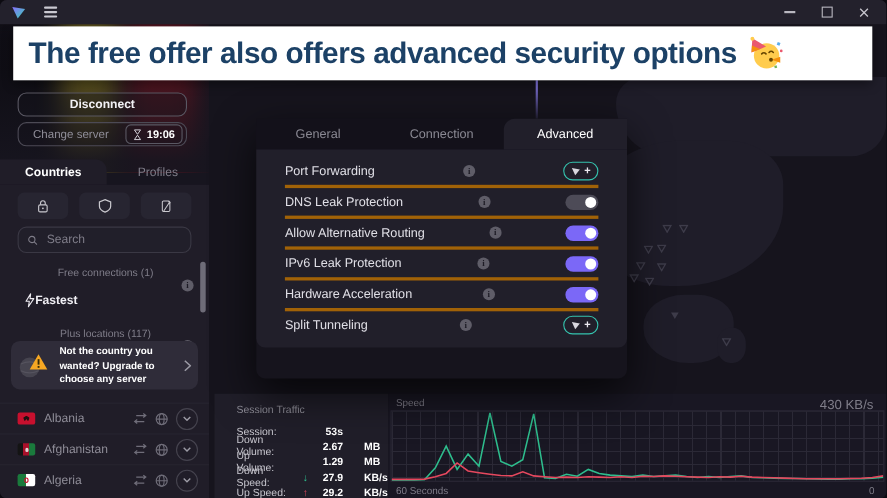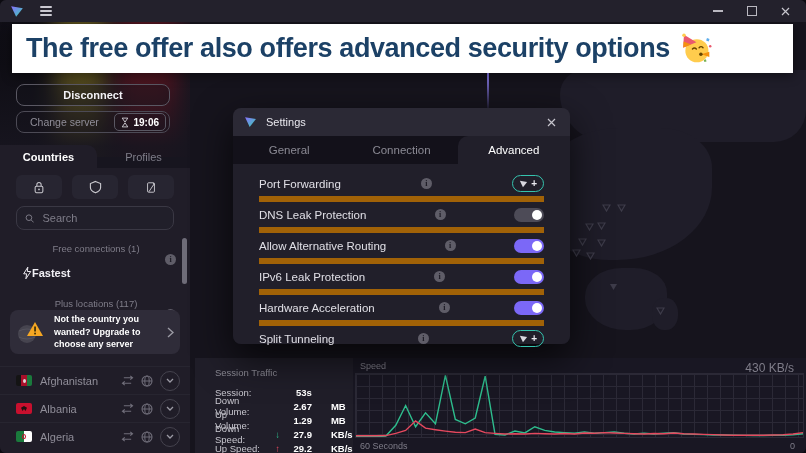--- a/index.html
+++ b/index.html
@@ -78,21 +78,21 @@
   .dialog{position:absolute;left:233px;top:108px;width:337px;height:236px;z-index:40;border-radius:8px;
           box-shadow:0 14px 38px rgba(0,0,0,.7);}
   .dlg-header{height:28px;background:#2b2935;border-radius:8px 8px 0 0;display:flex;align-items:center;
           padding:0 11px;gap:9px;box-sizing:border-box;}
   .dlg-title{color:#e9e8ee;font-size:11px;}
   .dlg-close{margin-left:auto;display:flex;cursor:pointer;padding:3px;}
   .dlg-tabs{height:28px;background:#13111a;display:flex;}
   .dtab{flex:1;display:flex;align-items:center;justify-content:center;font-size:11.5px;color:#8b8a94;cursor:pointer;}
   .dtab.active{background:#211f2a;color:#ffffff;border-radius:10px 0 0 0;}
   .dlg-body{height:180px;background:#211f2a;border-radius:0 0 8px 8px;padding:7px 26px 0;box-sizing:border-box;}
-  .srow{height:25px;display:flex;align-items:center;border-bottom:6px solid #a16207;gap:7px;}
+  .srow{height:25px;display:flex;align-items:center;border-bottom:3px solid #a16207;gap:7px;}
   .srow:last-child{border-bottom:none;}
   .slabel{color:#e0dfe6;font-size:11.5px;}
   .ctrl{margin-left:auto;display:flex;align-items:center;}
   .toggle{width:30px;height:14px;border-radius:7px;position:relative;cursor:pointer;}
   .toggle.purple{background:#7b68f7;}
   .toggle.gray{background:#4d4b57;}
   .knob{position:absolute;right:2px;top:2px;width:10px;height:10px;border-radius:50%;background:#ffffff;}
   .plusbadge{display:flex;align-items:center;gap:3px;border:1px solid #35c3ae;border-radius:9px;height:15px;
           padding:0 6px;color:#ecebf1;font-size:10px;font-weight:bold;cursor:pointer;}
   
@@ -284,42 +284,42 @@
           </svg>
         </span>
         <span class="up-text">Not the country you wanted? Upgrade to choose any server</span>
         <svg width="7" height="11" viewBox="0 0 7 11">
           <path d="M1 1 L6 5.5 L1 10" fill="none" stroke="#9b9aa4" stroke-width="1.4"></path>
         </svg>
       </div>
 
       <div class="clist">
         <div class="crow">
-          <span class="flag flag-af"></span>
-          <span class="cname">Afghanistan</span>
+          <span class="flag flag-al"></span>
+          <span class="cname">Albania</span>
           <span class="cicons">
             <svg width="13" height="11" viewBox="0 0 14 12">
               <path d="M3 3 H12 M10 1 L12.5 3 L10 5" fill="none" stroke="#6f6d79" stroke-width="1.2"></path>
               <path d="M11 9 H2 M4 7 L1.5 9 L4 11" fill="none" stroke="#6f6d79" stroke-width="1.2"></path>
             </svg>
             <svg width="12" height="12" viewBox="0 0 12 12">
               <circle cx="6" cy="6" r="5" fill="none" stroke="#6f6d79" stroke-width="1.1"></circle>
               <ellipse cx="6" cy="6" rx="2.2" ry="5" fill="none" stroke="#6f6d79" stroke-width="1"></ellipse>
               <path d="M1 6 H11" stroke="#6f6d79" stroke-width="1"></path>
             </svg>
             <span class="chev">
               <svg width="8" height="5" viewBox="0 0 8 5">
                 <path d="M1 1 L4 4 L7 1" fill="none" stroke="#9b9aa4" stroke-width="1.3"></path>
                 </svg>
             </span>
           </span>
         </div>
         <div class="crow">
-          <span class="flag flag-al"></span>
-          <span class="cname">Albania</span>
+          <span class="flag flag-af"></span>
+          <span class="cname">Afghanistan</span>
           <span class="cicons">
             <svg width="13" height="11" viewBox="0 0 14 12">
               <path d="M3 3 H12 M10 1 L12.5 3 L10 5" fill="none" stroke="#6f6d79" stroke-width="1.2"></path>
               <path d="M11 9 H2 M4 7 L1.5 9 L4 11" fill="none" stroke="#6f6d79" stroke-width="1.2"></path>
             </svg>
             <svg width="12" height="12" viewBox="0 0 12 12">
               <circle cx="6" cy="6" r="5" fill="none" stroke="#6f6d79" stroke-width="1.1"></circle>
               <ellipse cx="6" cy="6" rx="2.2" ry="5" fill="none" stroke="#6f6d79" stroke-width="1"></ellipse>
               <path d="M1 6 H11" stroke="#6f6d79" stroke-width="1"></path>
             </svg>
@@ -349,37 +349,20 @@
                 </svg>
             </span>
           </span>
         </div>
       </div>
       <div class="sb-thumb"></div>
     </div>
   </div>
 
   <div class="dialog">
-    <div class="dlg-header">
-      <svg width="13" height="12" viewBox="0 0 24 22">
-        <defs>
-            <linearGradient id="pg2" x1="0" y1="0" x2="1" y2="1">
-          <stop offset="0" stop-color="#8a6eff"></stop>
-              <stop offset="1" stop-color="#38d1b2"></stop>
-            </linearGradient>
-          </defs>
-        <path d="M2 2 L22 5.5 L10.5 20 Z" fill="url(#pg2)"></path>
-      </svg>
-      <span class="dlg-title">Settings</span>
-      <span class="dlg-close">
-        <svg width="9" height="9" viewBox="0 0 9 9">
-          <path d="M1 1 L8 8 M8 1 L1 8" stroke="#c6c5cd" stroke-width="1.2"></path>
-          </svg>
-      </span>
-    </div>
     <div class="dlg-tabs">
       <div class="dtab">General</div>
       <div class="dtab">Connection</div>
       <div class="dtab active">Advanced</div>
     </div>
     <div class="dlg-body">
 
       <div class="srow">
         <span class="slabel">Port Forwarding</span>
         <span class="info">i</span>

